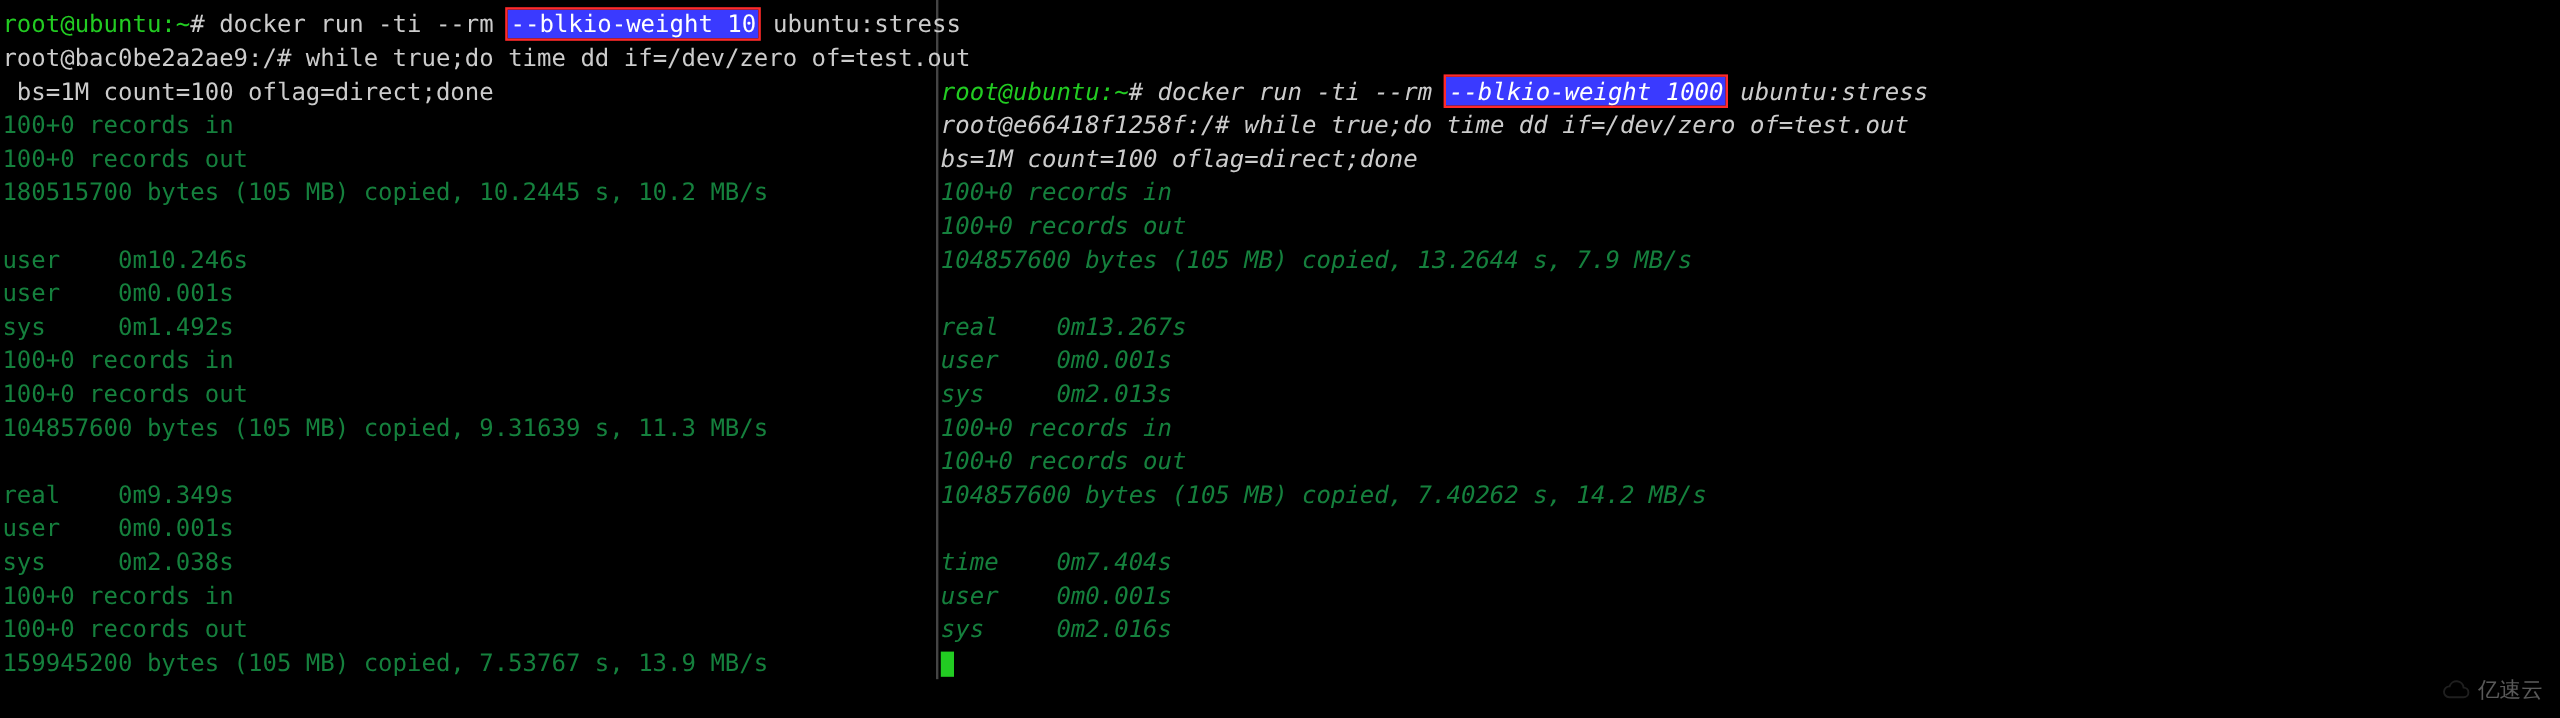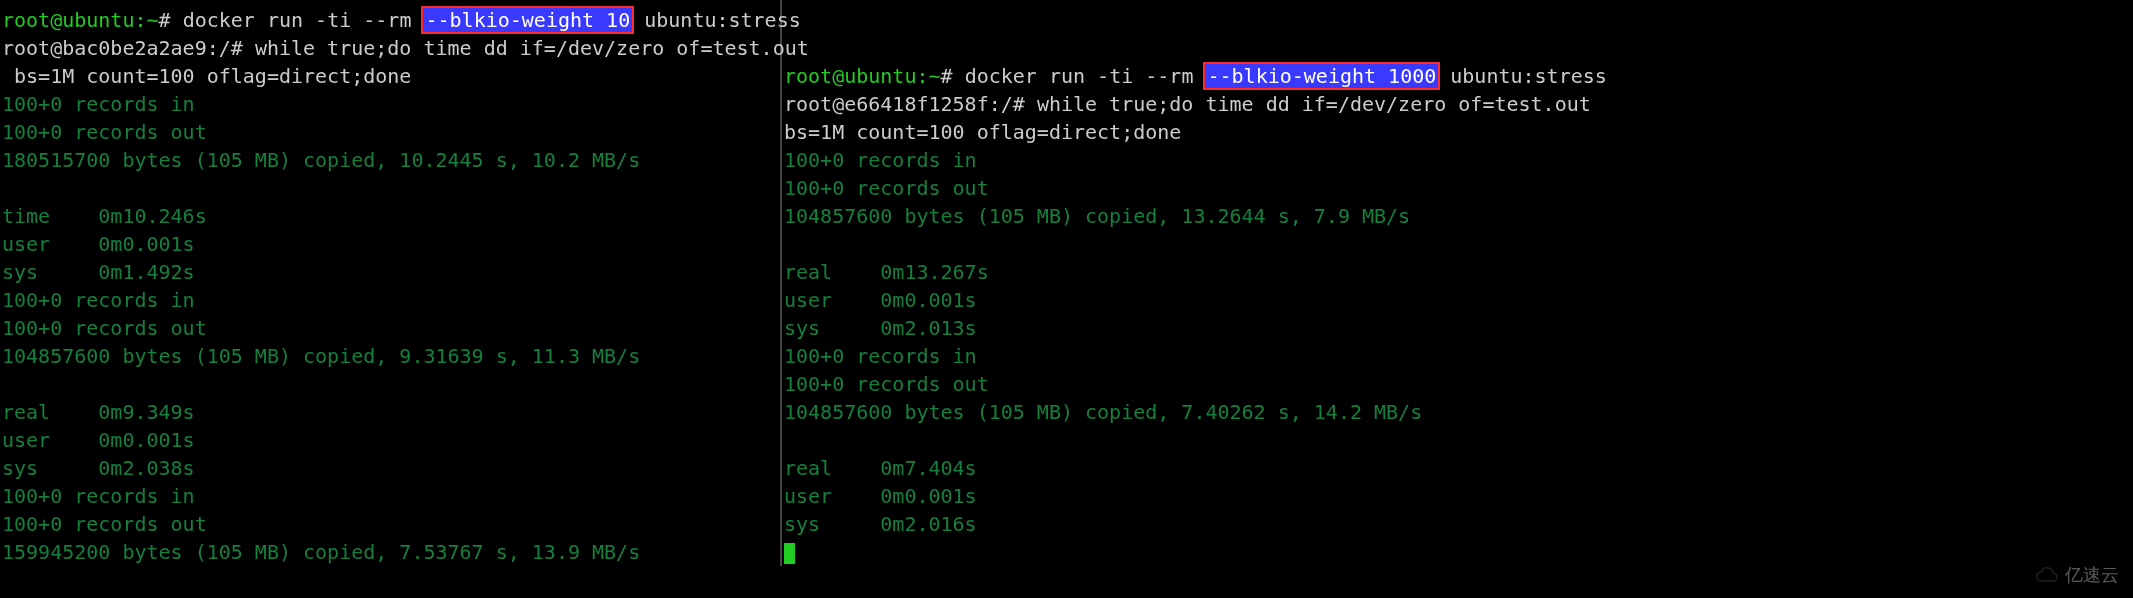--- a/index.html
+++ b/index.html
@@ -18,21 +18,21 @@
     display: flex;
     width: 2133px;
     height: 566px;
     align-items: flex-end;
   }
   .pane {
     white-space: pre;
     padding: 0 2px;
   }
   .pane.left  { width: 782px; border-right: 2px solid #444; }
-  .pane.right { flex: 1; }
+  .pane.right { flex: 1; font-style: italic; }
   .host   { color: #22cc22; }
   .pound  { color: #cccccc; }
   .cmd    { color: #cccccc; }
   .out    { color: #15803d; }
   .hl {
     background: #3a3aff;
     color: #ffffff;
     outline: 2px solid #ff2a2a;
     padding: 0 2px;
   }
@@ -64,21 +64,21 @@
 <div class="wrap">
 
   <div class="pane left">
 <span class="host">root@ubuntu</span><span class="host">:</span><span class="host">~</span><span class="pound"># </span><span class="cmd">docker run -ti --rm </span><span class="hl">--blkio-weight 10</span><span class="cmd"> ubuntu:stress</span>
 <span class="cmd">root@bac0be2a2ae9:/# </span><span class="cmd">while true;do time dd if=/dev/zero of=test.out
  bs=1M count=100 oflag=direct;done</span>
 <span class="out">100+0 records in</span>
 <span class="out">100+0 records out</span>
 <span class="out">180515700 bytes (105 MB) copied, 10.2445 s, 10.2 MB/s</span>
 
-<span class="out">time    0m10.246s</span>
+<span class="out">user    0m10.246s</span>
 <span class="out">user    0m0.001s</span>
 <span class="out">sys     0m1.492s</span>
 <span class="out">100+0 records in</span>
 <span class="out">100+0 records out</span>
 <span class="out">104857600 bytes (105 MB) copied, 9.31639 s, 11.3 MB/s</span>
 
 <span class="out">real    0m9.349s</span>
 <span class="out">user    0m0.001s</span>
 <span class="out">sys     0m2.038s</span>
 <span class="out">100+0 records in</span>
@@ -94,21 +94,21 @@
 <span class="out">100+0 records out</span>
 <span class="out">104857600 bytes (105 MB) copied, 13.2644 s, 7.9 MB/s</span>
 
 <span class="out">real    0m13.267s</span>
 <span class="out">user    0m0.001s</span>
 <span class="out">sys     0m2.013s</span>
 <span class="out">100+0 records in</span>
 <span class="out">100+0 records out</span>
 <span class="out">104857600 bytes (105 MB) copied, 7.40262 s, 14.2 MB/s</span>
 
-<span class="out">real    0m7.404s</span>
+<span class="out">time    0m7.404s</span>
 <span class="out">user    0m0.001s</span>
 <span class="out">sys     0m2.016s</span>
 <span class="cursor"></span>
 </div>
 
 </div>
 
 <div class="watermark">
   <svg width="26" height="18" viewBox="0 0 26 18">
     <path fill="none" stroke="currentColor" stroke-width="1.6" d="M8 15h12a4 4 0 0 0 0-8 6 6 0 0 0-11.7-1A4.5 4.5 0 0 0 8 15z"></path>

